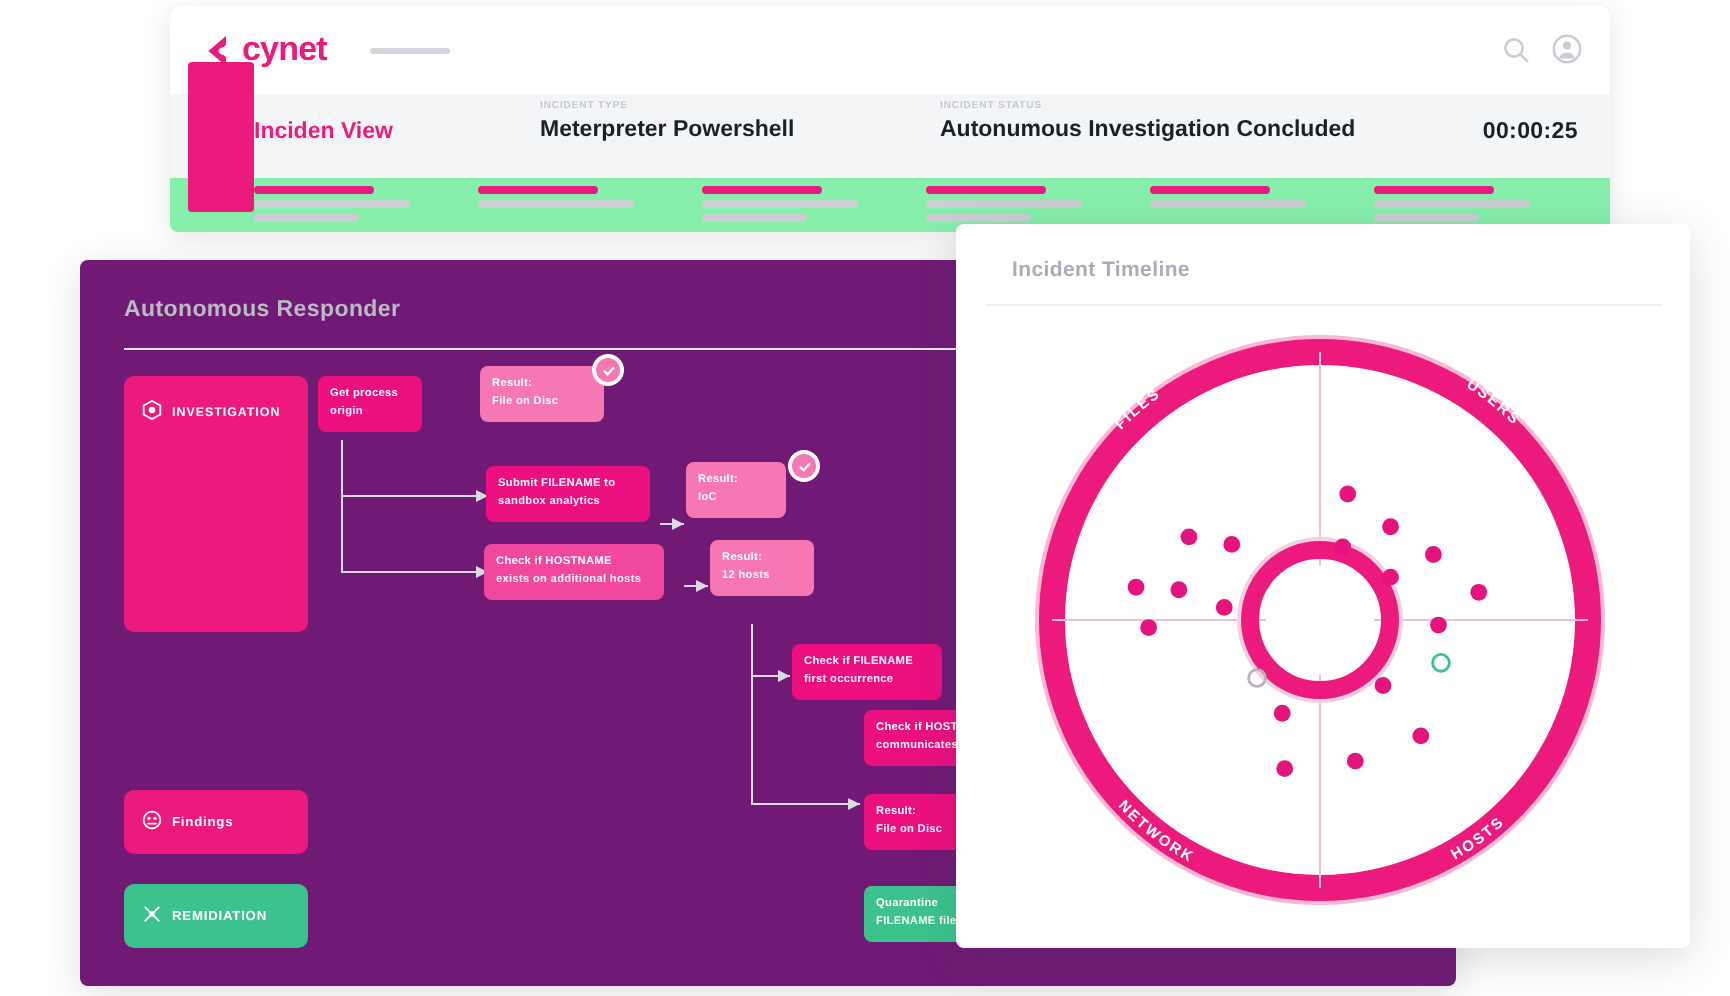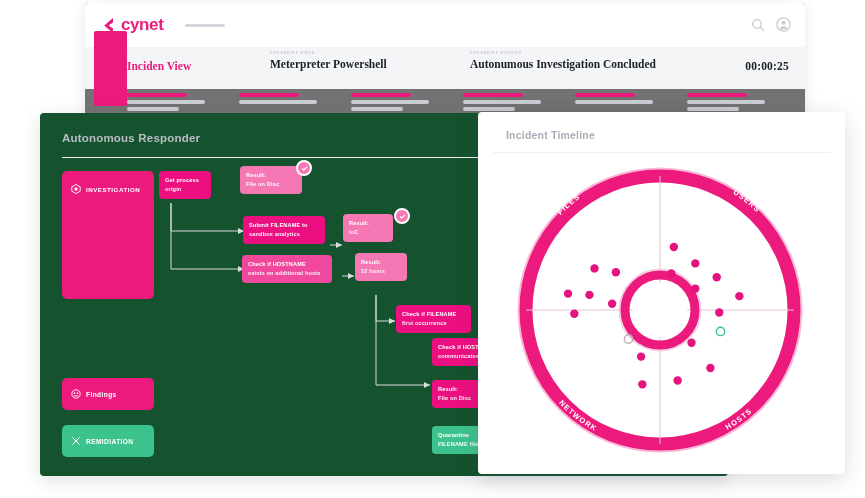--- a/index.html
+++ b/index.html
@@ -8,21 +8,21 @@
     background:#ffffff;
     font-family:"Liberation Sans", sans-serif;
     overflow:hidden;
     position:relative;
   }
   .stage{position:absolute;inset:0;}
 
   
   .app-window{
     position:absolute;left:85px;top:3px;width:720px;height:113px;
-    background:#737373;border-radius:4px;
+    background:#86efac;border-radius:4px;
     box-shadow:0 3px 14px rgba(60,60,80,.13);
   }
   .app-topbar{
     position:absolute;left:0;top:0;width:100%;height:44px;
     background:#ffffff;border-radius:4px 4px 0 0;
     display:flex;align-items:center;
   }
   .logo{display:flex;align-items:center;margin-left:16px;gap:3px;}
   .logo-mark{
     width:17px;height:17px;position:relative;flex:0 0 auto;
@@ -39,41 +39,41 @@
 
   
   .inc-strip{
     position:absolute;left:0;top:44px;width:100%;height:42px;
     background:#f4f5f7;display:flex;align-items:center;
   }
   .pink-tab{
     position:absolute;left:9px;top:28px;width:33px;height:75px;
     background:#ec1a7d;border-radius:2px;
   }
-  .inc-col{position:absolute;font-family:Liberation Serif, serif;}
+  .inc-col{position:absolute;}
   .inc-kicker{
     font-size:5px;font-weight:700;color:#c2c6cd;letter-spacing:.45px;
     text-transform:uppercase;margin-bottom:3px;
   }
   .inc-val{font-size:11.5px;font-weight:700;color:#1b1f26;}
   .inc-val.pink{color:#ec1a7d;}
   .inc-timer{font-size:11.5px;font-weight:700;color:#1b1f26;letter-spacing:.2px;}
 
   
   .ph-row{position:absolute;left:42px;top:90px;width:672px;display:flex;}
   .ph-col{width:112px;}
   .ph-bar{border-radius:2px;margin-bottom:3px;}
   .ph-pink{height:4px;width:60px;background:#ec1a7d;}
   .ph-gray{height:4px;width:78px;background:#ccced4;}
   .ph-gray2{height:4px;width:52px;background:#ccced4;}
 
   
   .resp-card{
-    position:absolute;left:40px;top:113px;width:688px;height:363px;
-    background:#14532d;border-radius:4px;
+    position:absolute;left:40px;top:130px;width:688px;height:363px;
+    background:#701a75;border-radius:4px;
     box-shadow:0 4px 18px rgba(60,60,80,.16);
   }
   .resp-title{
     position:absolute;left:22px;top:19px;
     font-size:11.5px;font-weight:700;color:#b9bcc4;letter-spacing:.2px;
   }
   .resp-rule{
     position:absolute;left:22px;top:44px;width:644px;height:1px;background:#eceef1;
   }
 

